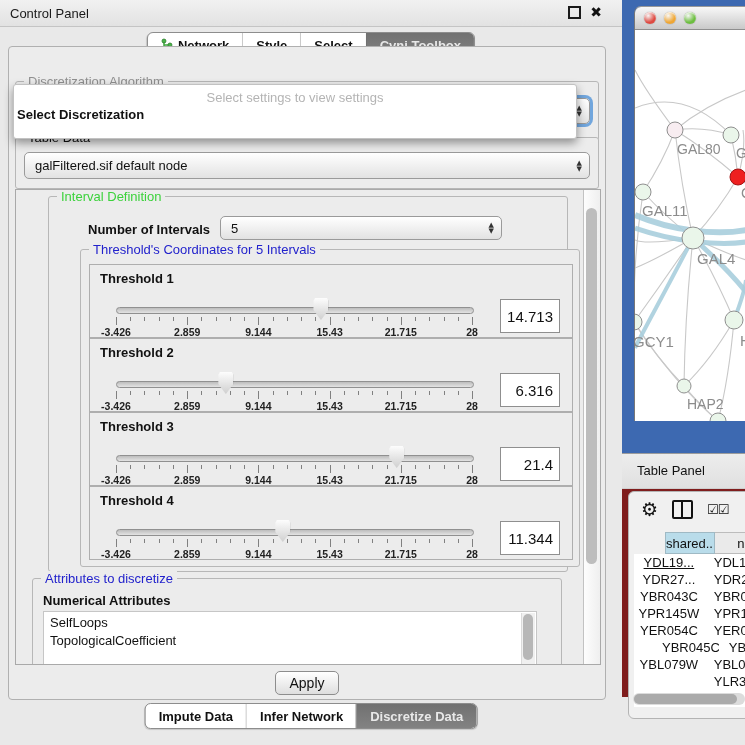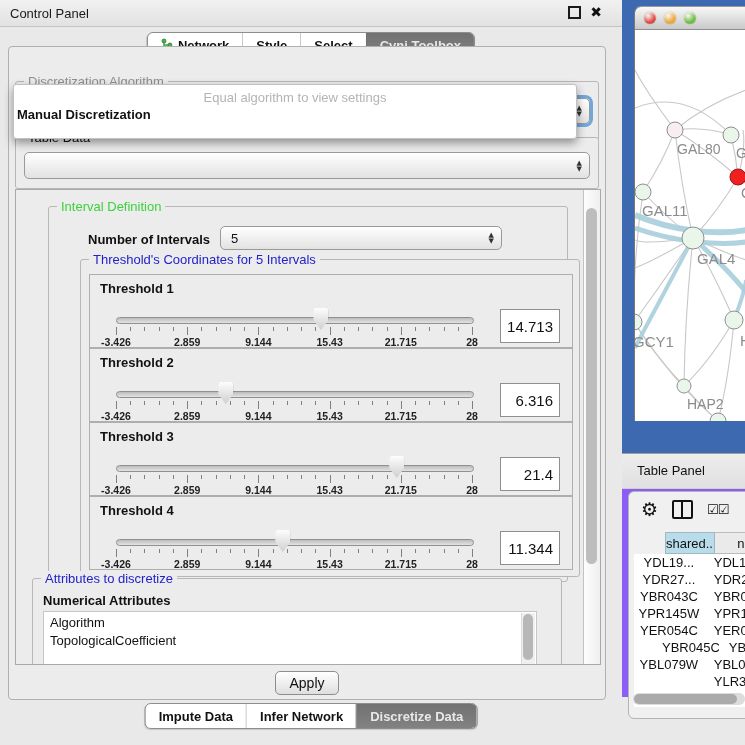--- a/index.html
+++ b/index.html
@@ -74,21 +74,21 @@
     font-size:14px;display:flex;align-items:center;justify-content:center;}
   
   .right{position:absolute;left:622px;top:0;width:123px;height:745px;}
   .netarea{position:absolute;left:0;top:0;width:123px;height:453px;background:#3d69b1;}
   .netwindow{position:absolute;left:12px;top:6px;width:111px;height:414px;
     border-top-left-radius:7px;overflow:hidden;border-left:1px solid #777;border-top:1px solid #999;}
   .nettitle{height:22px;background:linear-gradient(#f8f8f8,#c9c9c9);border-bottom:1px solid #8e8e8e;
     display:flex;align-items:center;padding-left:9px;gap:8px;}
   .light{width:12px;height:12px;border-radius:50%;box-shadow:inset 0 1px 1px rgba(255,255,255,.7),0 0 1px rgba(0,0,0,.5);}
   .netcanvas{position:relative;width:111px;height:392px;background:#fff;overflow:hidden;}
-  .tablearea{position:absolute;left:0;top:453px;width:123px;height:244px;background:#8b5cf6;}
+  .tablearea{position:absolute;left:0;top:453px;width:123px;height:244px;background:#7f1d1d;}
   .tpheader{position:absolute;left:0;top:0;width:100%;height:34px;
     background:linear-gradient(#ededed,#e0e0e0);border-top:1px solid #9c9c9c;border-bottom:1px solid #cfcfcf;}
   .tpheader span{position:absolute;left:15px;top:9px;font-size:13px;}
   .tpinner{position:absolute;left:6px;top:38px;width:130px;height:226px;background:#f0f0f0;
     border:1px solid #b4b4b4;border-radius:6px;}
   .tptoolbar{position:absolute;left:12px;top:8px;display:flex;align-items:center;gap:14px;}
   .gear{font-size:19px;line-height:19px;color:#111;font-family:"DejaVu Sans",sans-serif;}
   .colsicon{width:17px;height:15px;border:2px solid #111;border-radius:2px;position:relative;}
   .colsicon:before{content:"";position:absolute;left:7px;top:0;width:2px;height:100%;background:#111;}
   .checkicon{font-size:13px;line-height:13px;color:#111;font-family:"DejaVu Sans",sans-serif;letter-spacing:-1px;}
@@ -149,30 +149,31 @@
           <span class="arrows">
               <div>▲</div>
               <div>▼</div>
             </span>
         </div>
       </div>
 
       <div class="group" style="left:6px;top:90px;width:582px;height:50px;">
         <span class="gtitle">Table Data</span>
         <div class="combo" style="left:8px;top:14px;right:8px;height:25px;">
+          <span>galFiltered.sif default node</span>
           <span class="arrows">
               <div>▲</div>
               <div>▼</div>
             </span>
         </div>
       </div>
 
       <div class="scrollpane">
 
-        <div class="group" style="left:32px;top:16px;width:518px;height:374px;">
+        <div class="group" style="left:32px;top:6px;width:518px;height:374px;">
           <span class="gtitle" style="color:#3cd23c;">Interval Definition</span>
           <span class="boldlab" style="left:39px;top:25px;">Number of Intervals</span>
           <div class="combo" style="left:171px;top:19px;width:260px;height:22px;">
             <span>5</span>
             <span class="arrows">
                 <div>▲</div>
                 <div>▼</div>
               </span>
           </div>
 
@@ -360,40 +361,40 @@
   </div>
 </div>
           </div>
         </div>
 
         <div class="group" style="left:16px;top:388px;width:528px;height:120px;">
           <span class="gtitle" style="color:#2222cc;">Attributes to discretize</span>
           <span class="boldlab" style="left:10px;top:14px;">Numerical Attributes</span>
           <div class="attrlist" style="left:10px;top:32px;right:24px;height:60px;">
             <div style="padding-top:2px;">
-                <div class="item">Algorithm</div>
+                <div class="item">SelfLoops</div>
                 <div class="item">TopologicalCoefficient</div>
               </div>
             <div class="listscroll">
               <div class="listthumb"></div>
             </div>
           </div>
         </div>
 
         <div class="vscroll">
           <div class="vthumb"></div>
         </div>
       </div>
 
       <div class="applybtn">Apply</div>
     </div>
 
     <div class="popup">
-      <div class="prompt">Equal algorithm to view settings</div>
-      <div class="opt bold">Manual Discretization</div>
+      <div class="prompt">Select settings to view settings</div>
+      <div class="opt bold">Select Discretization</div>
     </div>
 
     <div class="tabbar bottom">
       <span class="tab">
           <span>Impute Data</span>
         </span>
       <span class="tab">
           <span>Infer Network</span>
         </span>
       <span class="tab sel">
@@ -473,21 +474,21 @@
           <span class="colsicon"></span>
           <span class="checkicon">☑☑</span>
         </div>
         <div class="grid">
           <div class="gridhead">
             <div class="gh" style="width:73px;margin-left:31px;">shared...</div>
             <div class="gh c2" style="width:84px;">name</div>
           </div>
           <div class="gridclip" id="gridrows">
               <div class="gridrow">
-                <div class="gc" style="width: 73px;">YDL19...</div>
+                <div class="gc" style="width: 73px; text-decoration: underline;">YDL19...</div>
                 <div class="gc c2" style="width: 84px;">YDL1</div>
               </div>
               <div class="gridrow">
                 <div class="gc" style="width: 73px;">YDR27...</div>
                 <div class="gc c2" style="width: 84px;">YDR2</div>
               </div>
               <div class="gridrow">
                 <div class="gc" style="width: 73px;">YBR043C</div>
                 <div class="gc c2" style="width: 84px;">YBR0</div>
               </div>

